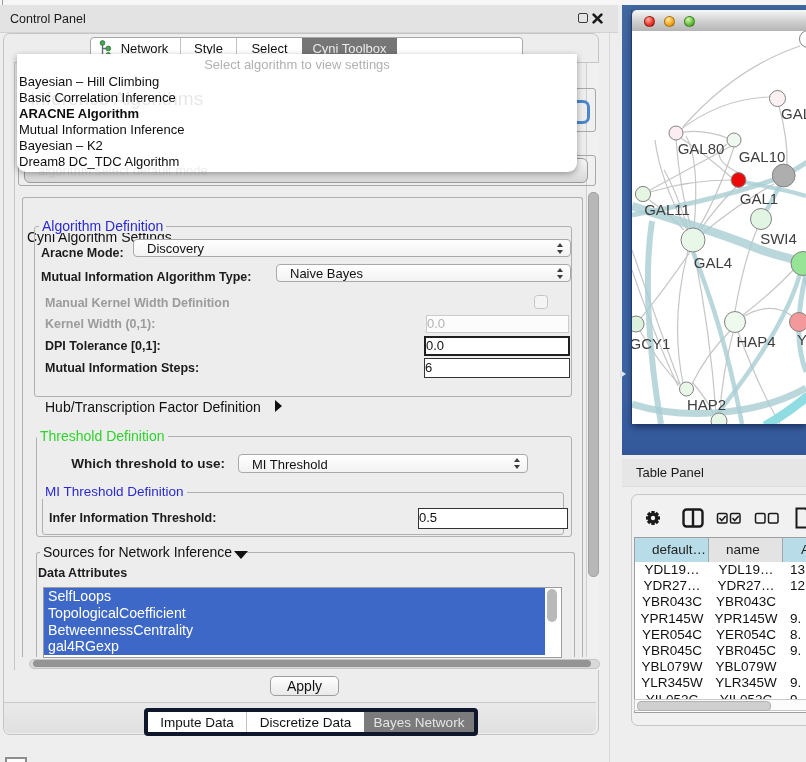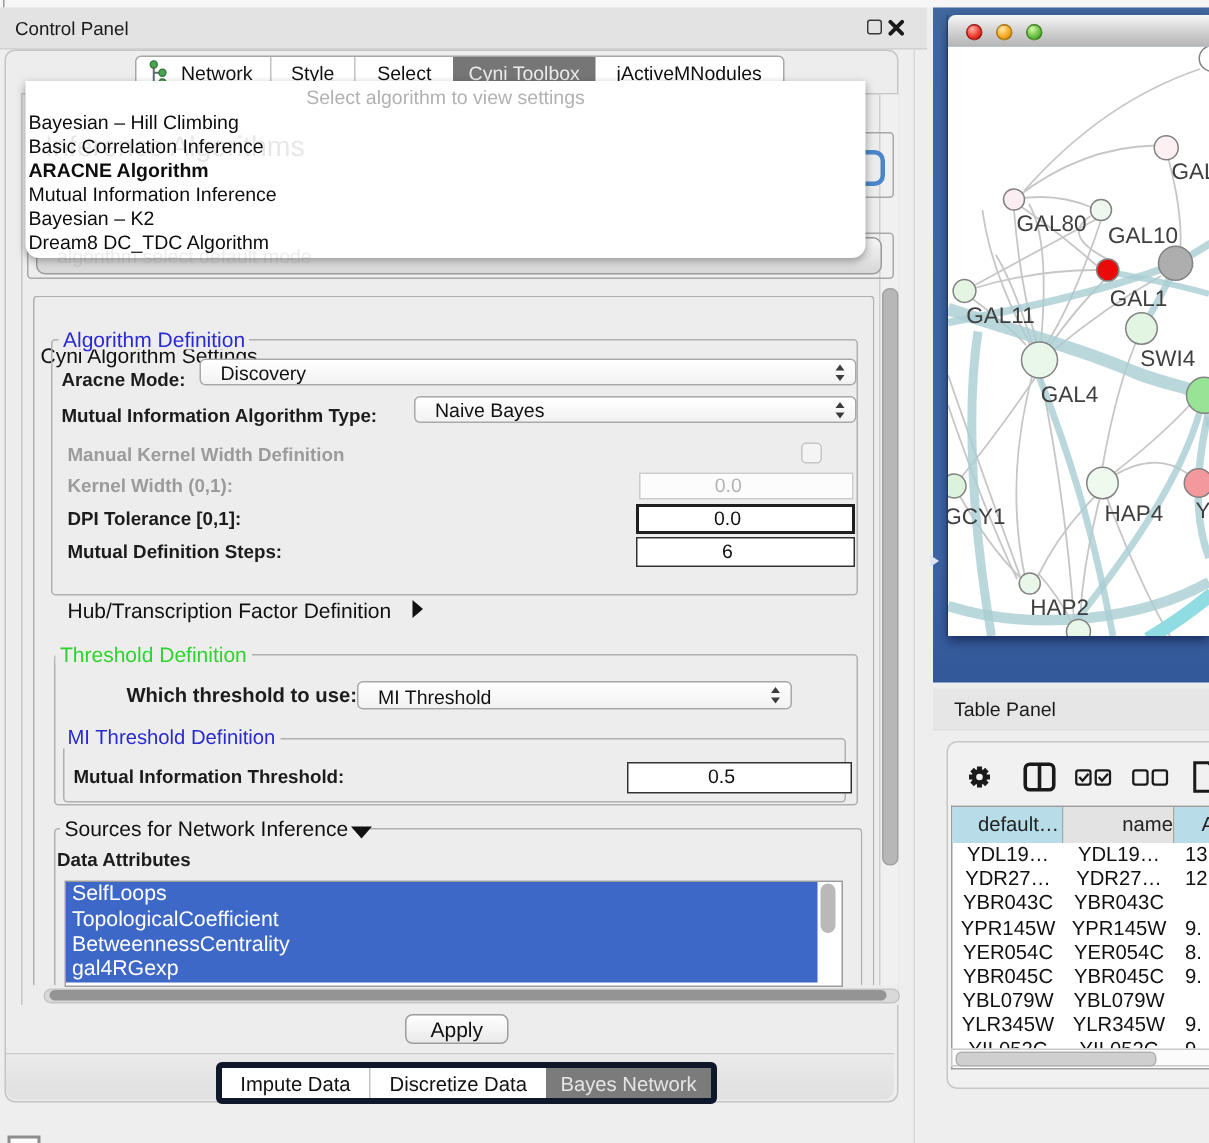--- a/index.html
+++ b/index.html
@@ -8,21 +8,21 @@
   .abs{position:absolute;}
   .lbl{position:absolute;font-size:12.5px;font-weight:700;color:#1c1c1c;white-space:nowrap;}
   .dis{color:#9b9b9b;}
   .combo{position:absolute;border:1px solid #a9a9a9;border-radius:4px;
          background:linear-gradient(#ffffff,#f2f2f2);font-size:13px;color:#111;
          white-space:nowrap;}
   .carr{position:absolute;right:7px;width:0;height:0;}
   .grp{position:absolute;border:1px solid #b0b0b0;border-radius:3px;}
   .gtl{position:absolute;background:#ededed;padding:0 3px;font-size:14px;color:#111;
        line-height:14px;white-space:nowrap;}
-  .inp{position:absolute;background:#fff;font-size:13px;color:#111;text-align:center;
+  .inp{position:absolute;background:#fff;font-size:13px;color:#111;text-align:left;
        padding-right:24px;box-sizing:border-box;}
   .seg{height:100%;display:flex;align-items:center;justify-content:center;box-sizing:border-box;}
 </style>
 </head>
 <body>
 
 <div class="abs" style="left:0;top:0;width:806px;height:5px;background:#f6f6f6;"></div>
 <div class="abs" style="left:2px;top:0;width:1px;height:5px;background:#9a9a9a;"></div>
 
 <div class="abs" style="left:0;top:5px;width:618px;height:27px;background:#e3e3e3;border-bottom:1px solid #d2d2d2;"></div>
@@ -61,39 +61,39 @@
 
 <div class="lbl dis" style="left:45px;top:296px;">Manual Kernel Width Definition</div>
 <div class="abs" style="left:534px;top:295px;width:12px;height:12px;border:1px solid #c5c5c5;border-radius:3.5px;background:#f4f4f4;"></div>
 
 <div class="lbl dis" style="left:45px;top:317px;">Kernel Width (0,1):</div>
 <div class="inp" style="left:426px;top:315px;width:143px;height:18px;line-height:16px;border:1px solid #cbcbcb;background:#fcfcfc;color:#b2b2b2;">0.0</div>
 
 <div class="lbl" style="left:45px;top:339px;">DPI Tolerance [0,1]:</div>
 <div class="inp" style="left:424px;top:336px;width:146px;height:20px;line-height:16px;border:2px solid #1f1f1f;">0.0</div>
 
-<div class="lbl" style="left:45px;top:361px;">Mutual Definition Steps:</div>
+<div class="lbl" style="left:45px;top:361px;">Mutual Information Steps:</div>
 <div class="inp" style="left:424px;top:358px;width:146px;height:20px;line-height:18px;border:1.5px solid #333;">6</div>
 
 <div class="abs" style="left:45px;top:399px;font-size:14px;color:#111;white-space:nowrap;">Hub/Transcription Factor Definition</div>
 <div class="abs" style="left:275px;top:400px;width:0;height:0;border-left:7.5px solid #111;border-top:6.5px solid transparent;border-bottom:6.5px solid transparent;"></div>
 
 <div class="grp" style="left:36px;top:436px;width:534px;height:99px;"></div>
 <div class="gtl" style="left:37px;top:429px;color:#2ed32e;">Threshold Definition</div>
 
-<div class="lbl" style="right:568px;top:456px;font-size:13.5px;">Which threshold to use:</div>
+<div class="lbl" style="right:581px;top:456px;font-size:13.5px;">Which threshold to use:</div>
 <div class="combo" style="left:238px;top:454px;width:290px;height:19px;line-height:19px;padding-left:13px;box-sizing:border-box;">MI Threshold
   <i class="carr" style="top:3px;border-left:3.5px solid transparent;border-right:3.5px solid transparent;border-bottom:4.5px solid #3c3c3c;"></i>
   <i class="carr" style="top:10px;border-left:3.5px solid transparent;border-right:3.5px solid transparent;border-top:4.5px solid #3c3c3c;"></i>
 </div>
 
 <div class="grp" style="left:42px;top:492px;width:520px;height:41px;"></div>
 <div class="gtl" style="left:42px;top:485px;color:#2a2ad2;font-size:13.5px;">MI Threshold Definition</div>
 
-<div class="lbl" style="left:49px;top:511px;">Mutual Information Threshold:</div>
+<div class="lbl" style="left:49px;top:511px;">Infer Information Threshold:</div>
 <div class="inp" style="left:418px;top:508px;width:150px;height:21px;line-height:18px;border:1.5px solid #333;">0.5</div>
 
 <div class="grp" style="left:36px;top:552px;width:537px;height:104px;border-bottom:none;border-radius:3px 3px 0 0;"></div>
 <div class="gtl" style="left:40px;top:545px;">Sources for Network Inference</div>
 <div class="abs" style="left:234px;top:551px;width:0;height:0;border-top:8px solid #111;border-left:7px solid transparent;border-right:7px solid transparent;"></div>
 
 <div class="lbl" style="left:38px;top:566px;">Data Attributes</div>
 <div class="abs" style="left:43px;top:587px;width:517px;height:69px;border:1px solid #9c9c9c;background:#fff;"></div>
 <div class="abs" style="left:44px;top:588px;width:501px;height:67px;background:#3e68c8;color:#fff;font-size:14.2px;line-height:16.75px;padding-left:4px;box-sizing:border-box;overflow:hidden;">SelfLoops<br>TopologicalCoefficient<br>BetweennessCentrality<br>gal4RGexp</div>
 <div class="abs" style="left:547px;top:589px;width:10px;height:33px;background:#b9b9b9;border-radius:5px;"></div>
@@ -120,21 +120,20 @@
         <path d="M3.5,6 V16 M3.5,9.5 H7 M3.5,16 H7" stroke="#5f6a78" stroke-width="1.3" fill="none"></path>
         <circle cx="3.5" cy="4" r="2.4" fill="#4aa551" stroke="#2f7237" stroke-width="0.8"></circle>
         <circle cx="9.3" cy="9.5" r="2.4" fill="#4aa551" stroke="#2f7237" stroke-width="0.8"></circle>
         <circle cx="9.3" cy="16" r="2.4" fill="#4aa551" stroke="#2f7237" stroke-width="0.8"></circle>
       </svg>
       <span style="margin-left:18px;">Network</span>
     </div>
   <div class="seg" style="width:56px;border-right:1px solid #c2c2c2;">Style</div>
   <div class="seg" style="width:65px;">Select</div>
   <div class="seg" style="width:95px;background:#767676;color:#ececec;">Cyni Toolbox</div>
-  <div class="seg" style="flex:1;">jActiveMNodules</div>
 </div>
 
 <div class="abs" style="left:18px;top:88px;width:576px;height:42px;border:1px solid #a8a8a8;border-radius:3px;"></div>
 <div class="abs" style="left:558px;top:100px;width:32px;height:24px;border:3px solid #4a86c8;border-radius:7px;background:#ececec;box-sizing:border-box;"></div>
 <div class="abs" style="left:18px;top:155px;width:576px;height:29px;border:1px solid #a8a8a8;border-radius:3px;"></div>
 <div class="abs" style="left:24px;top:158px;width:562px;height:23px;border:1px solid #9b9b9b;border-radius:6px;background:linear-gradient(#f6f6f6,#d7d7d7);"></div>
 
 <div class="abs" style="left:17px;top:54px;width:560px;height:118px;background:#fff;border-radius:0 0 9px 9px;box-shadow:0 2px 6px rgba(0,0,0,0.35);"></div>
 <div class="abs" style="left:17px;top:57px;width:560px;text-align:center;font-size:13px;color:#b1b1b1;">Select algorithm to view settings</div>
 <div class="abs" style="left:30px;top:88px;font-size:19px;color:rgba(70,70,70,0.13);">Inference Algorithms</div>
@@ -255,21 +254,21 @@
     <path d="M88.5,24 l2.2,2.5 l4,-4.6" stroke-width="1.5"></path>
     <path d="M101.5,24 l2.2,2.5 l4,-4.6" stroke-width="1.5"></path>
     <rect x="124.5" y="19.5" width="9.5" height="9.5" rx="1.5" stroke-width="1.5"></rect>
     <rect x="137.5" y="19.5" width="9.5" height="9.5" rx="1.5" stroke-width="1.5"></rect>
     <path d="M165.5,14.5 h9 l5,5 v14 h-14 z" stroke-width="2"></path>
   </g>
 </svg>
 
 <div class="abs" style="left:634px;top:537px;width:172px;height:174px;border:1px solid #9e9e9e;border-right:none;background:#fff;"></div>
 <div class="abs" style="left:635px;top:538px;width:74px;height:24px;background:#b8dde9;border-right:1px solid #9aabb1;box-sizing:border-box;font-size:13.5px;color:#222;text-align:center;text-indent:15px;line-height:24px;">default…</div>
-<div class="abs" style="left:709px;top:538px;width:74px;height:24px;background:#e3e3e3;border-right:1px solid #a5a5a5;box-sizing:border-box;font-size:13.5px;color:#222;text-align:right;text-indent:17px;line-height:24px;">name</div>
+<div class="abs" style="left:709px;top:538px;width:74px;height:24px;background:#e3e3e3;border-right:1px solid #a5a5a5;box-sizing:border-box;font-size:13.5px;color:#222;text-align:left;text-indent:17px;line-height:24px;">name</div>
 <div class="abs" style="left:783px;top:538px;width:23px;height:24px;background:#b8dde9;font-size:13.5px;color:#222;padding-left:18px;line-height:24px;">A</div>
 <div class="abs" style="left:635px;top:562px;width:171px;height:137px;overflow:hidden;font-size:13.5px;color:#111;">
   <div style="position:absolute;left:0;top:0;width:74px;text-align:center;line-height:16.2px;">YDL19…<br>YDR27…<br>YBR043C<br>YPR145W<br>YER054C<br>YBR045C<br>YBL079W<br>YLR345W<br>YIL052C</div>
   <div style="position:absolute;left:74px;top:0;width:74px;text-align:center;line-height:16.2px;">YDL19…<br>YDR27…<br>YBR043C<br>YPR145W<br>YER054C<br>YBR045C<br>YBL079W<br>YLR345W<br>YIL052C</div>
   <div style="position:absolute;left:155px;top:0;width:20px;line-height:16.2px;">13<br>12<br><br>9.<br>8.<br>9.<br><br>9.<br>9.</div>
 </div>
 <div class="abs" style="left:634px;top:699px;width:172px;height:12px;background:#fbfbfb;border:1px solid #c9c9c9;border-right:none;box-sizing:border-box;"></div>
 <div class="abs" style="left:637px;top:701px;width:132px;height:8px;background:#cfcfcf;border:1px solid #b2b2b2;border-radius:4px;"></div>
 
 </body></html>

